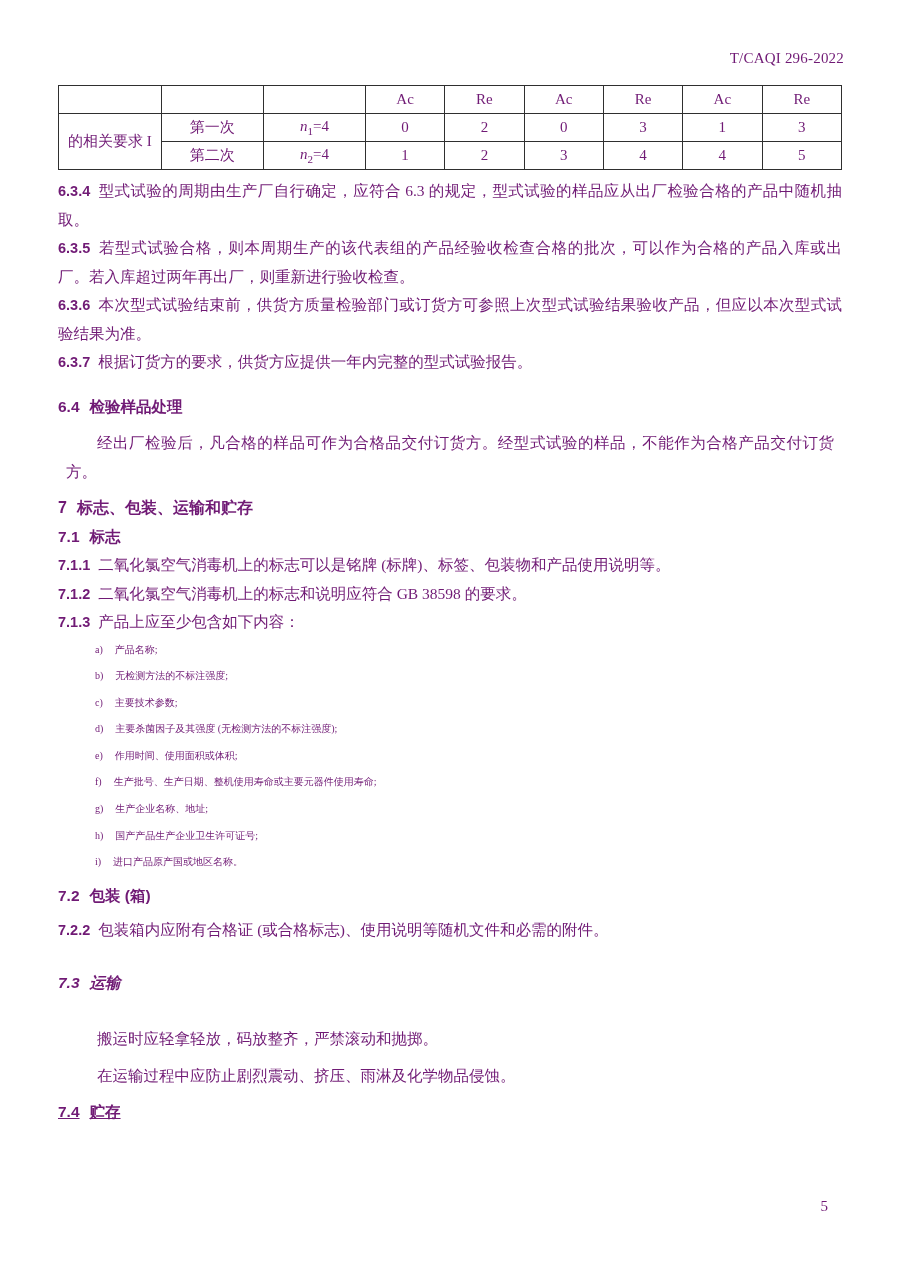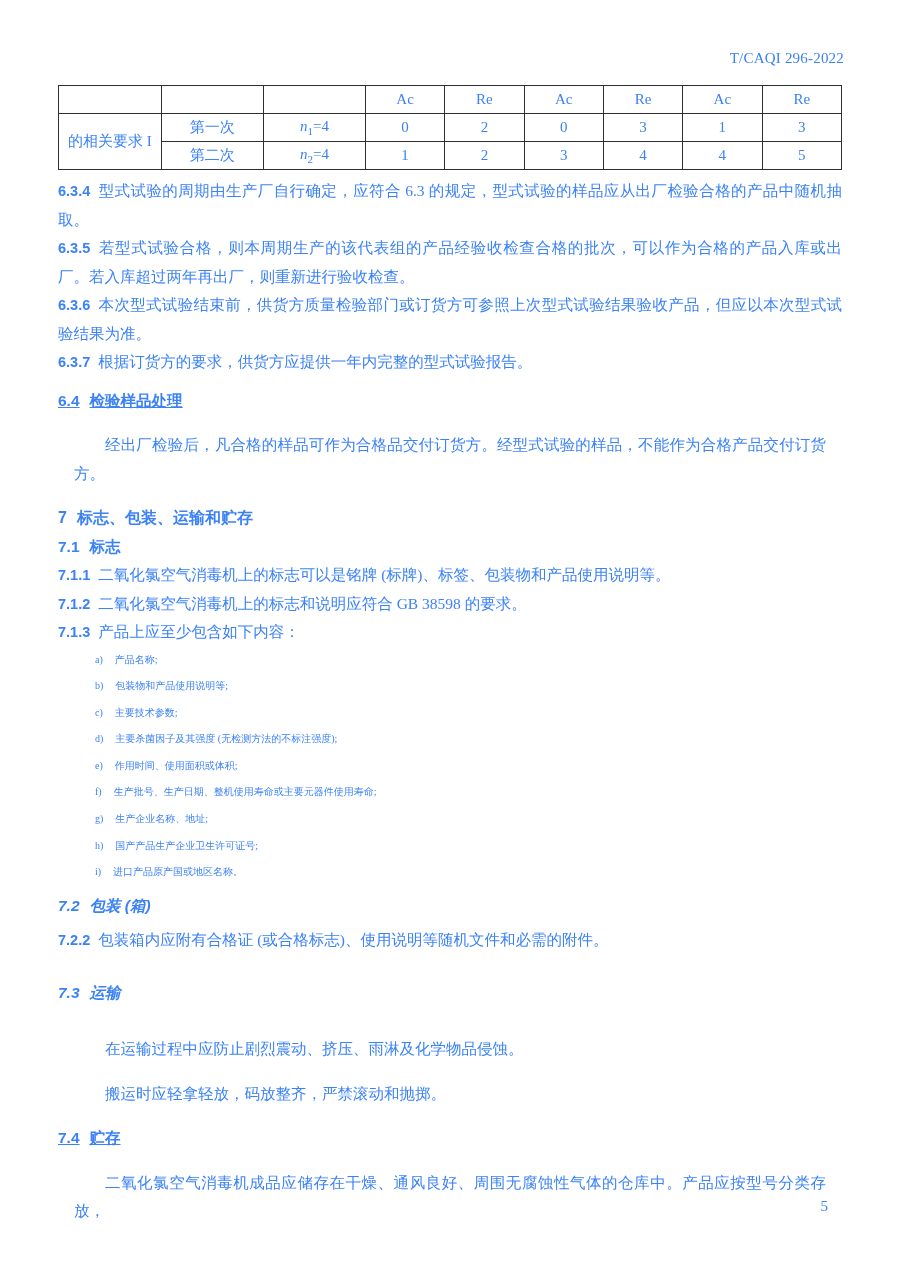--- a/index.html
+++ b/index.html
@@ -1,18 +1,18 @@
 <!DOCTYPE html>
 <html><head>
 <meta charset="utf-8">
 <style>
   html, body { margin:0; padding:0; background:#ffffff; }
   .page {
     position:relative; width:900px; height:1273px; background:#ffffff;
-    overflow:hidden; color:#3b82f6;
+    overflow:hidden; color:#701a75;
     font-family:"Liberation Serif", serif;
   }
   .doccode {
     position:absolute; top:50px; right:56px;
     font-size:15px; letter-spacing:0.2px;
   }
   .content { position:absolute; left:58px; top:85px; width:784px; }
 
   table.sampling { border-collapse:collapse; width:100%; table-layout:fixed; margin:0 0 7px 0; }
   table.sampling td {
@@ -25,27 +25,27 @@
   .clause { margin:0; font-size:15.5px; line-height:28.5px; text-align:justify; }
   .cnum {
     font-family:"Liberation Sans", sans-serif; font-weight:bold;
     font-size:14.5px; margin-right:8px;
   }
   .hd {
     font-family:"Liberation Sans", sans-serif; font-weight:bold;
     font-size:15.5px; line-height:28.5px; margin:0;
   }
   .hd .hnum { margin-right:10px; }
-  .hd64 { margin:10px 0 5px 0;text-decoration:underline; }
+  .hd64 { margin:16px 0 5px 0; }
   .hd7  { font-size:16px; }
-  .hd72 { margin:6px 0 6px 0;font-style:italic; }
+  .hd72 { margin:6px 0 6px 0; }
   .hd73 { margin:24px 0 28px 0;font-style:italic; }
   .hd74 { margin:8px 0 10px 0;text-decoration:underline; }
 
-  .para { margin:16px; font-size:15.5px; line-height:28.5px; text-align:justify; text-indent:2em;font-family:Liberation Serif, serif; }
+  .para { margin:8px; font-size:15.5px; line-height:28.5px; text-align:justify; text-indent:2em;font-family:Liberation Serif, serif; }
 
   .list713 { margin:0 0 0 37px; }
   .li { font-size:10px; line-height:26.6px; }
   .li .marker { margin-right:12px; }
 
   .pagenum { position:absolute; top:1198px; right:72px; font-size:15px; }
 </style>
 </head>
 <body>
 
@@ -113,37 +113,36 @@
 
     <p class="hd hd7"><span class="hnum">7</span><span>标志、包装、运输和贮存</span></p>
     <p class="hd"><span class="hnum">7.1</span><span>标志</span></p>
 
     <p class="clause"><span class="cnum">7.1.1</span><span>二氧化氯空气消毒机上的标志可以是铭牌 (标牌)、标签、包装物和产品使用说明等。</span></p>
     <p class="clause"><span class="cnum">7.1.2</span><span>二氧化氯空气消毒机上的标志和说明应符合 GB 38598 的要求。</span></p>
     <p class="clause"><span class="cnum">7.1.3</span><span>产品上应至少包含如下内容：</span></p>
 
     <div class="list713">
       <div class="li"><span class="marker">a)</span><span>产品名称;</span></div>
-      <div class="li"><span class="marker">b)</span><span>包装物和产品使用说明等;</span></div>
+      <div class="li"><span class="marker">b)</span><span>无检测方法的不标注强度;</span></div>
       <div class="li"><span class="marker">c)</span><span>主要技术参数;</span></div>
       <div class="li"><span class="marker">d)</span><span>主要杀菌因子及其强度 (无检测方法的不标注强度);</span></div>
       <div class="li"><span class="marker">e)</span><span>作用时间、使用面积或体积;</span></div>
       <div class="li"><span class="marker">f)</span><span>生产批号、生产日期、整机使用寿命或主要元器件使用寿命;</span></div>
       <div class="li"><span class="marker">g)</span><span>生产企业名称、地址;</span></div>
       <div class="li"><span class="marker">h)</span><span>国产产品生产企业卫生许可证号;</span></div>
       <div class="li"><span class="marker">i)</span><span>进口产品原产国或地区名称。</span></div>
     </div>
 
     <p class="hd hd72"><span class="hnum">7.2</span><span>包装 (箱)</span></p>
     <p class="clause"><span class="cnum">7.2.2</span><span>包装箱内应附有合格证 (或合格标志)、使用说明等随机文件和必需的附件。</span></p>
 
     <p class="hd hd73"><span class="hnum">7.3</span><span>运输</span></p>
+    <p class="para">搬运时应轻拿轻放，码放整齐，严禁滚动和抛掷。</p>
     <p class="para">在运输过程中应防止剧烈震动、挤压、雨淋及化学物品侵蚀。</p>
-    <p class="para">搬运时应轻拿轻放，码放整齐，严禁滚动和抛掷。</p>
 
     <p class="hd hd74"><span class="hnum">7.4</span><span>贮存</span></p>
-    <p class="para">二氧化氯空气消毒机成品应储存在干燥、通风良好、周围无腐蚀性气体的仓库中。产品应按型号分类存放，</p>
 
   </div>
 
   <div class="pagenum">5</div>
 
 </div>
 
 </body></html>

